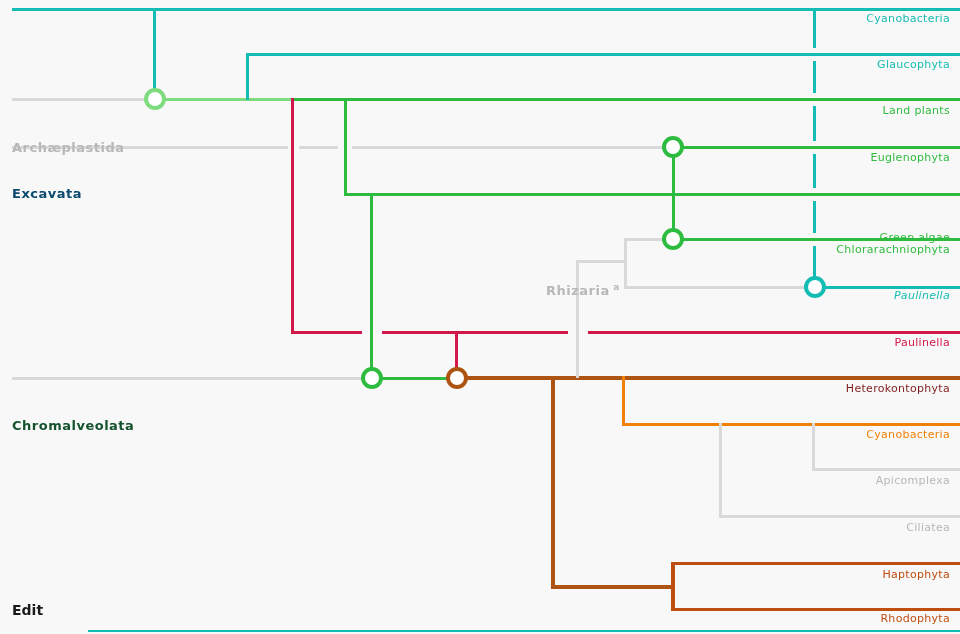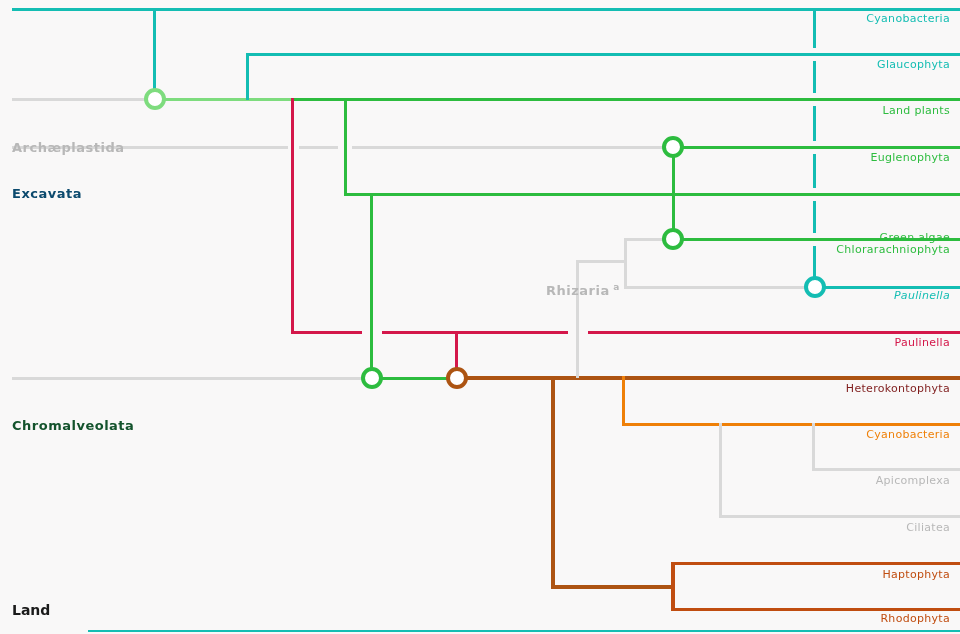--- a/index.html
+++ b/index.html
@@ -9,21 +9,21 @@
   .node{position:absolute;width:22px;height:22px;border-radius:50%;background:#ffffff;border:4px solid #000;box-sizing:border-box;}
   .taxon{position:absolute;right:10px;font-size:11px;letter-spacing:0.3px;white-space:nowrap;}
   .group{position:absolute;font-size:13px;font-weight:bold;letter-spacing:0.5px;white-space:nowrap;margin-top:36px;}
   .group sup{font-size:9px;}
   .edit{position:absolute;left:12px;top:602px;font-size:14px;font-weight:bold;color:#1a1a1a;cursor:pointer;}
 </style>
 </head>
 <body>
 
 <div id="canvas">
-  <div class="edit">Land</div>
+  <div class="edit">Edit</div>
 <div class="seg" style="left: 12px; top: 8px; width: 948px; height: 3px; background: rgb(20, 189, 179);"></div>
     <div class="seg" style="left: 246px; top: 53px; width: 714px; height: 3px; background: rgb(20, 189, 179);"></div>
     <div class="seg" style="left: 12px; top: 98px; width: 143px; height: 3px; background: rgb(217, 217, 217);"></div>
     <div class="seg" style="left: 155px; top: 98px; width: 138px; height: 3px; background: rgb(126, 220, 126);"></div>
     <div class="seg" style="left: 293px; top: 98px; width: 667px; height: 3px; background: rgb(45, 188, 63);"></div>
     <div class="seg" style="left: 12px; top: 146px; width: 276px; height: 3px; background: rgb(217, 217, 217);"></div>
     <div class="seg" style="left: 299px; top: 146px; width: 39px; height: 3px; background: rgb(217, 217, 217);"></div>
     <div class="seg" style="left: 352px; top: 146px; width: 321px; height: 3px; background: rgb(217, 217, 217);"></div>
     <div class="seg" style="left: 673px; top: 146px; width: 287px; height: 3px; background: rgb(45, 188, 63);"></div>
     <div class="seg" style="left: 344px; top: 193px; width: 616px; height: 3px; background: rgb(45, 188, 63);"></div>

